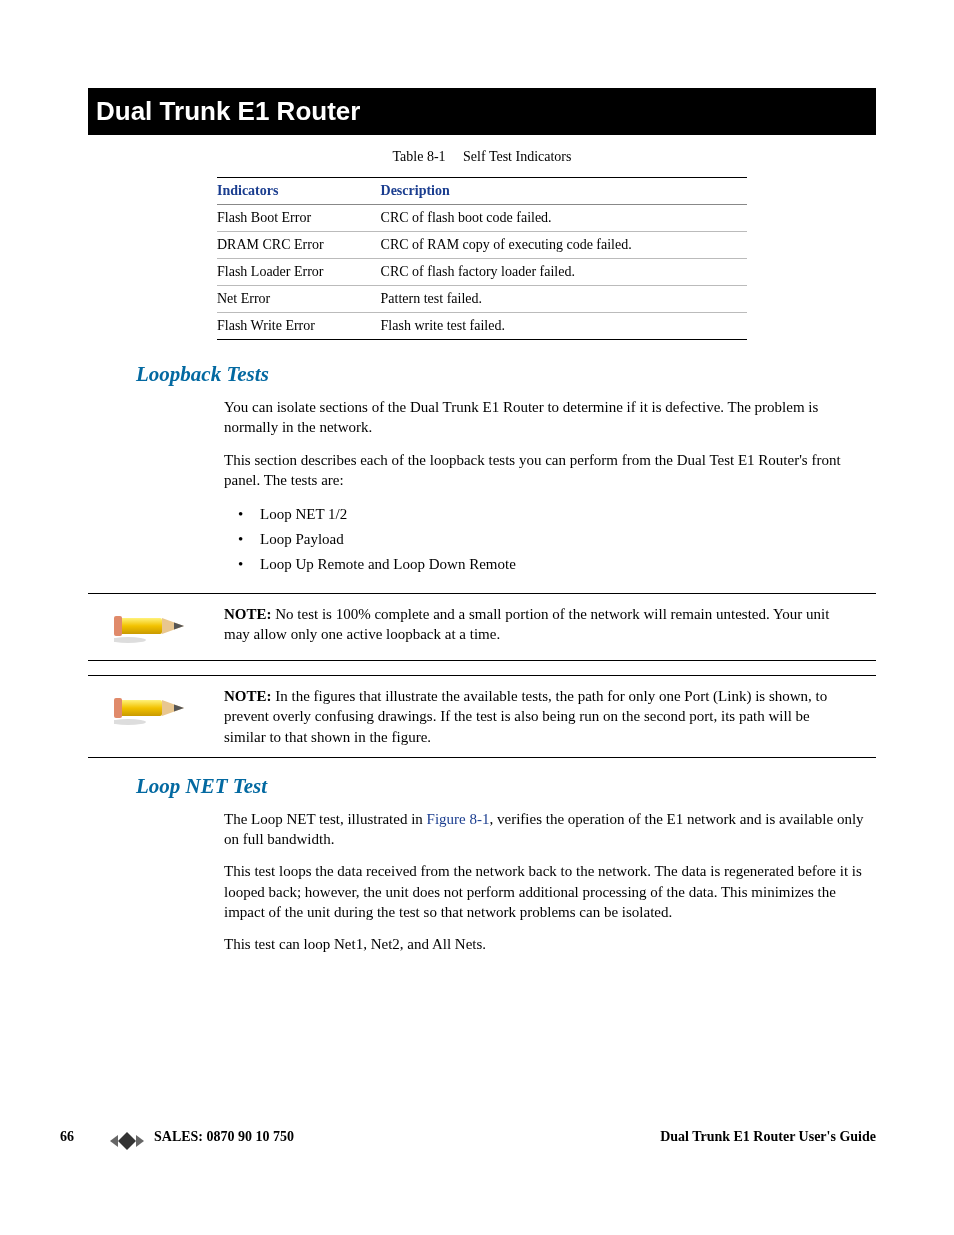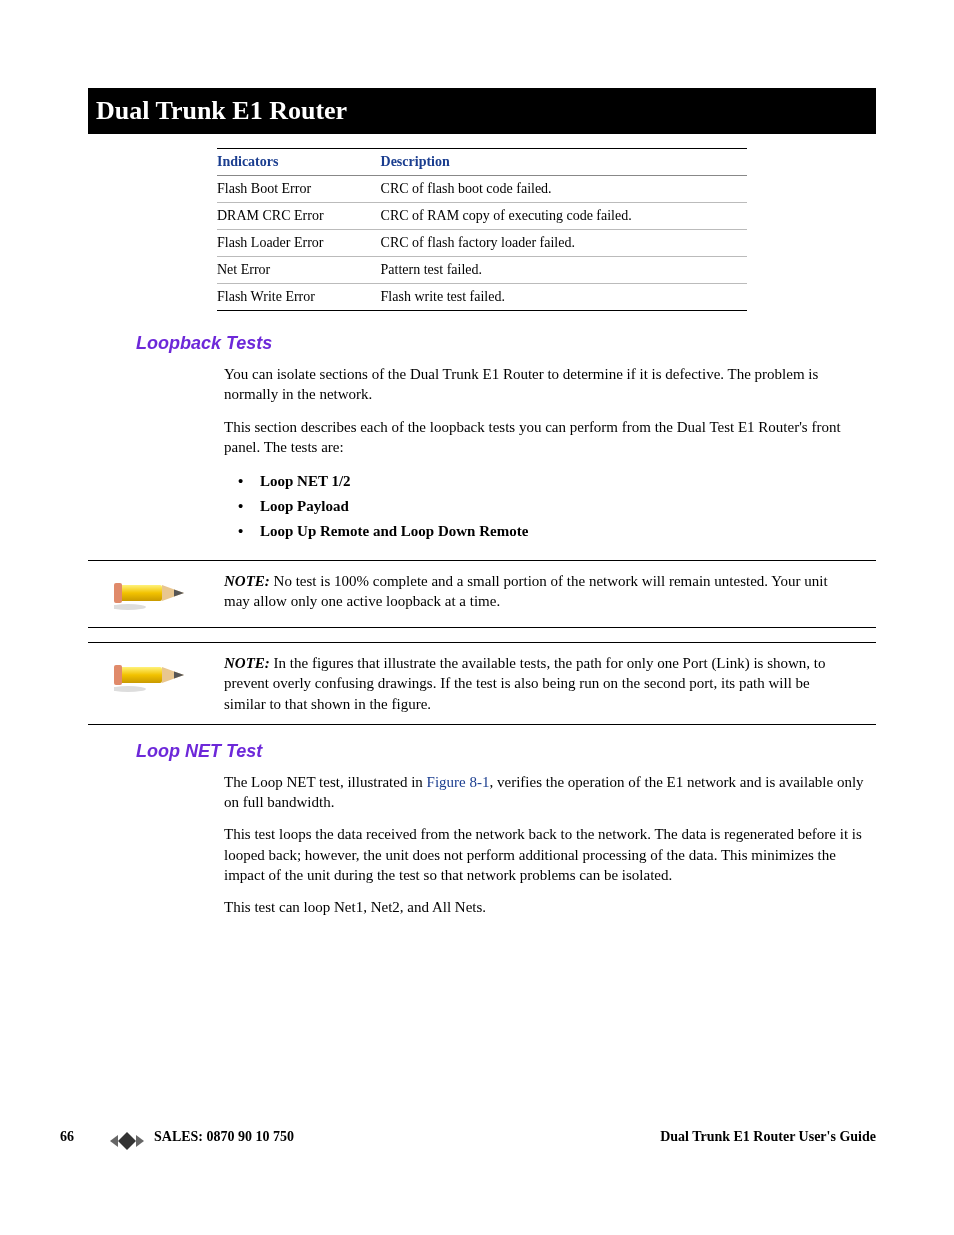--- a/index.html
+++ b/index.html
@@ -13,21 +13,21 @@
     height: 1235px;
     position: relative;
     box-sizing: border-box;
   }
   .page {
     padding: 88px 78px 0 88px;
   }
   .title-bar {
     background: #000;
     color: #fff;
-    font-family: Liberation Serif, serif;
+    font-family: Liberation Sans, sans-serif;
     font-weight: bold;
     font-size: 26px;
     padding: 8px 0 8px 8px;
     margin-bottom: 14px;
   }
   .table-caption {
     text-align: center;
     font-size: 14px;
     margin-bottom: 6px;
   }
@@ -48,35 +48,34 @@
   }
   table.indicator td {
     font-size: 14px;
     padding: 5px 10px 5px 0;
     border-bottom: 1px solid #bbb;
   }
   table.indicator tr:last-child td { border-bottom: 1.5px solid #000; }
   .section-head {
     font-style: italic;
     font-weight: bold;
-    color: #6d28d9;
-    font-size: 18px;
-    font-family: Liberation Sans, sans-serif;
+    color: #0369a1;
+    font-size: 21px;
+    font-family: Liberation Serif, serif;
     margin: 16px 0 10px 48px;
   }
   .body-text {
     margin: 0 0 12px 136px;
     line-height: 1.35;
     font-size: 15px;
   }
   ul.bullets {
     margin: 0 0 16px 150px;
     padding: 0;
     list-style: none;
-    font-weight: bold;
   }
   ul.bullets li {
     padding: 4px 0;
     font-size: 15px;
   }
   ul.bullets li::before {
     content: "•";
     display: inline-block;
     width: 22px;
   }
@@ -95,21 +94,21 @@
     padding-left: 26px;
     box-sizing: border-box;
   }
   .note-text {
     flex: 1;
     font-size: 15px;
     line-height: 1.35;
     padding-left: 18px;
     padding-right: 40px;
   }
-  .note-text b { font-weight: bold; font-style: italic; }
+  .note-text b { font-weight: bold; }
   .figref { color: #1a3d8f; }
   .footer {
     position: absolute;
     left: 0;
     right: 0;
     bottom: 78px;
     padding: 0 78px 0 60px;
     display: flex;
     font-size: 14px;
   }
@@ -127,20 +126,24 @@
   }
   .footer .spacer { flex: 1; }
   .footer .guide { font-weight: bold; }
 </style>
 </head>
 <body>
 
 <div class="page">
   <div class="title-bar">Dual Trunk E1 Router</div>
 
+  <div class="table-caption">
+    <span class="cap-num">Table 8-1</span>
+    <span>Self Test Indicators</span>
+  </div>
 
   <table class="indicator">
     <thead>
       <tr>
         <th>Indicators</th>
         <th>Description</th>
       </tr>
     </thead>
     <tbody>
       <tr>

